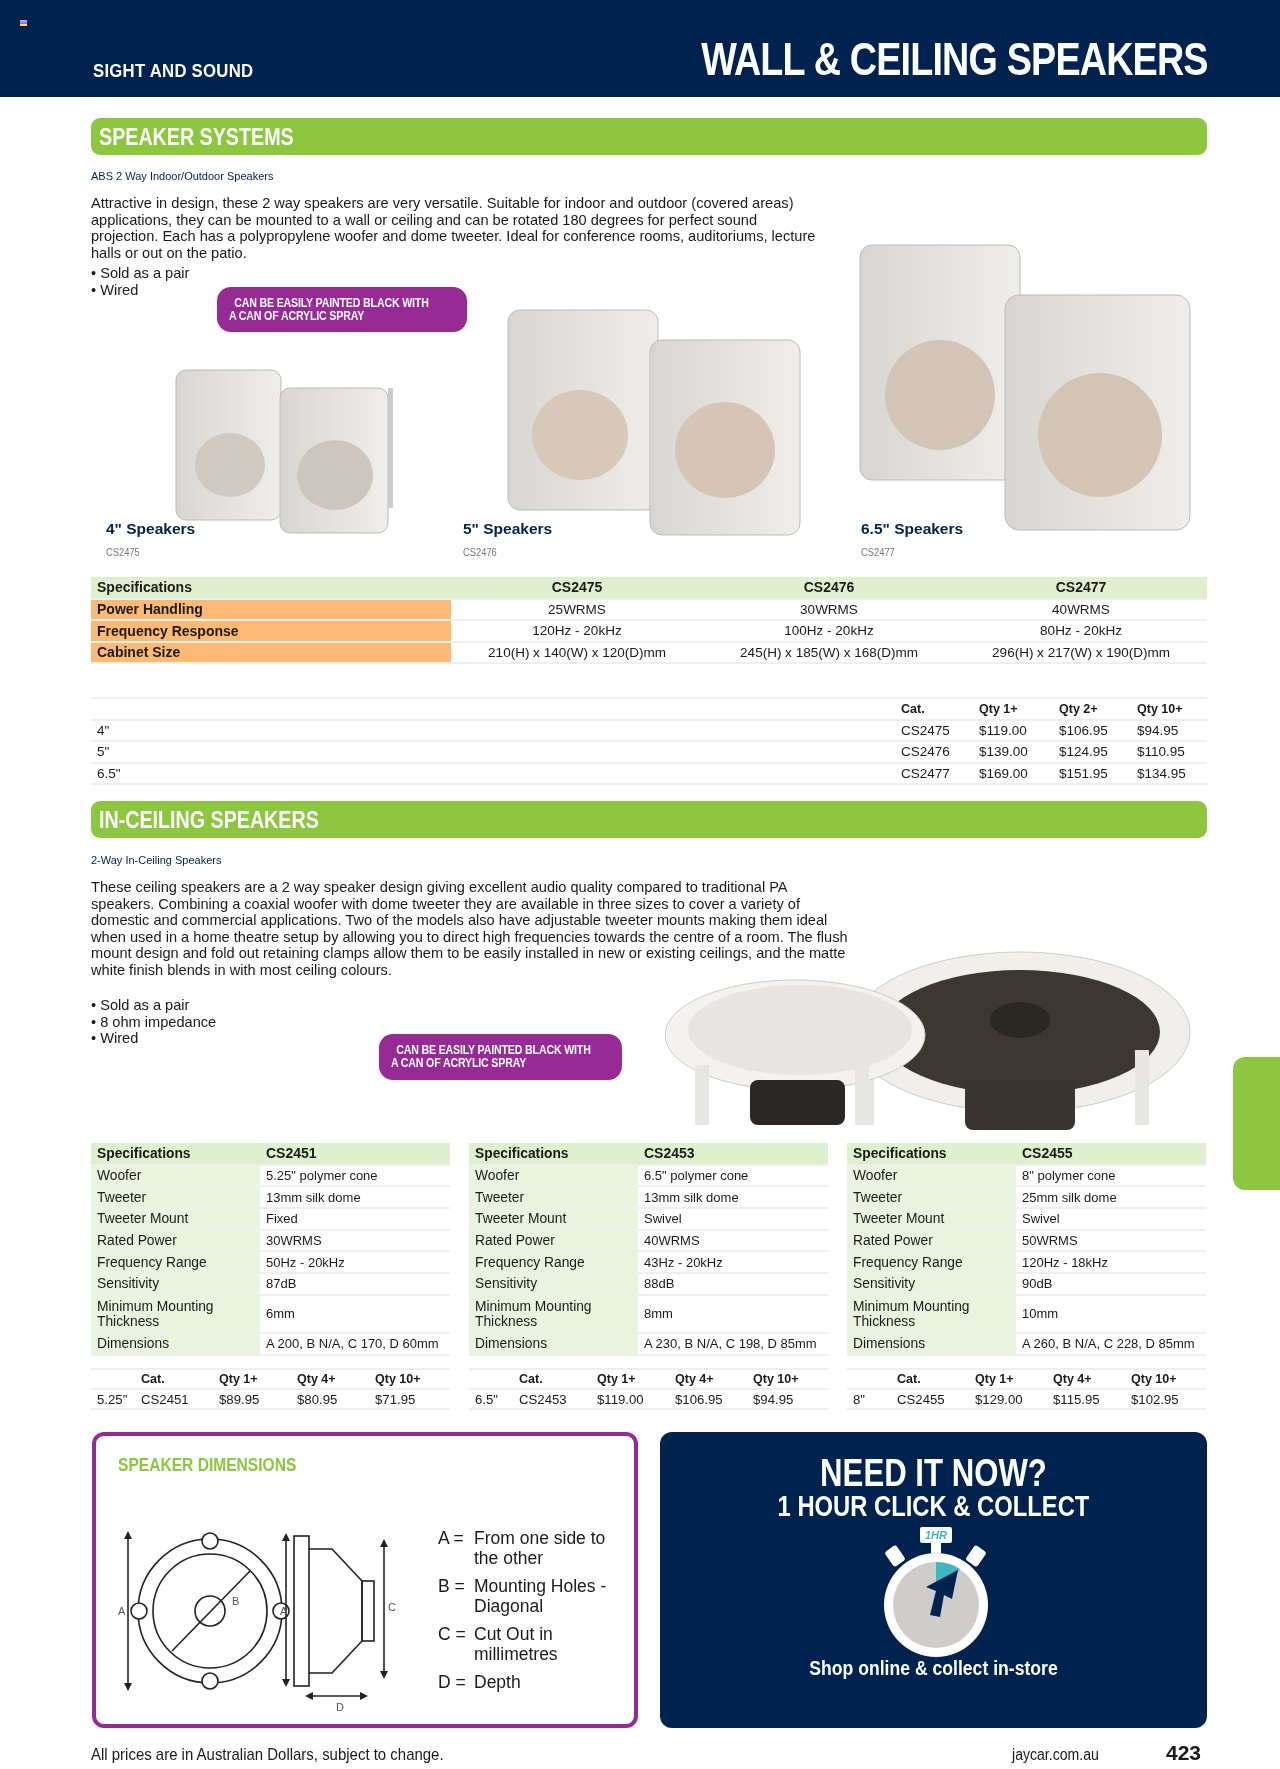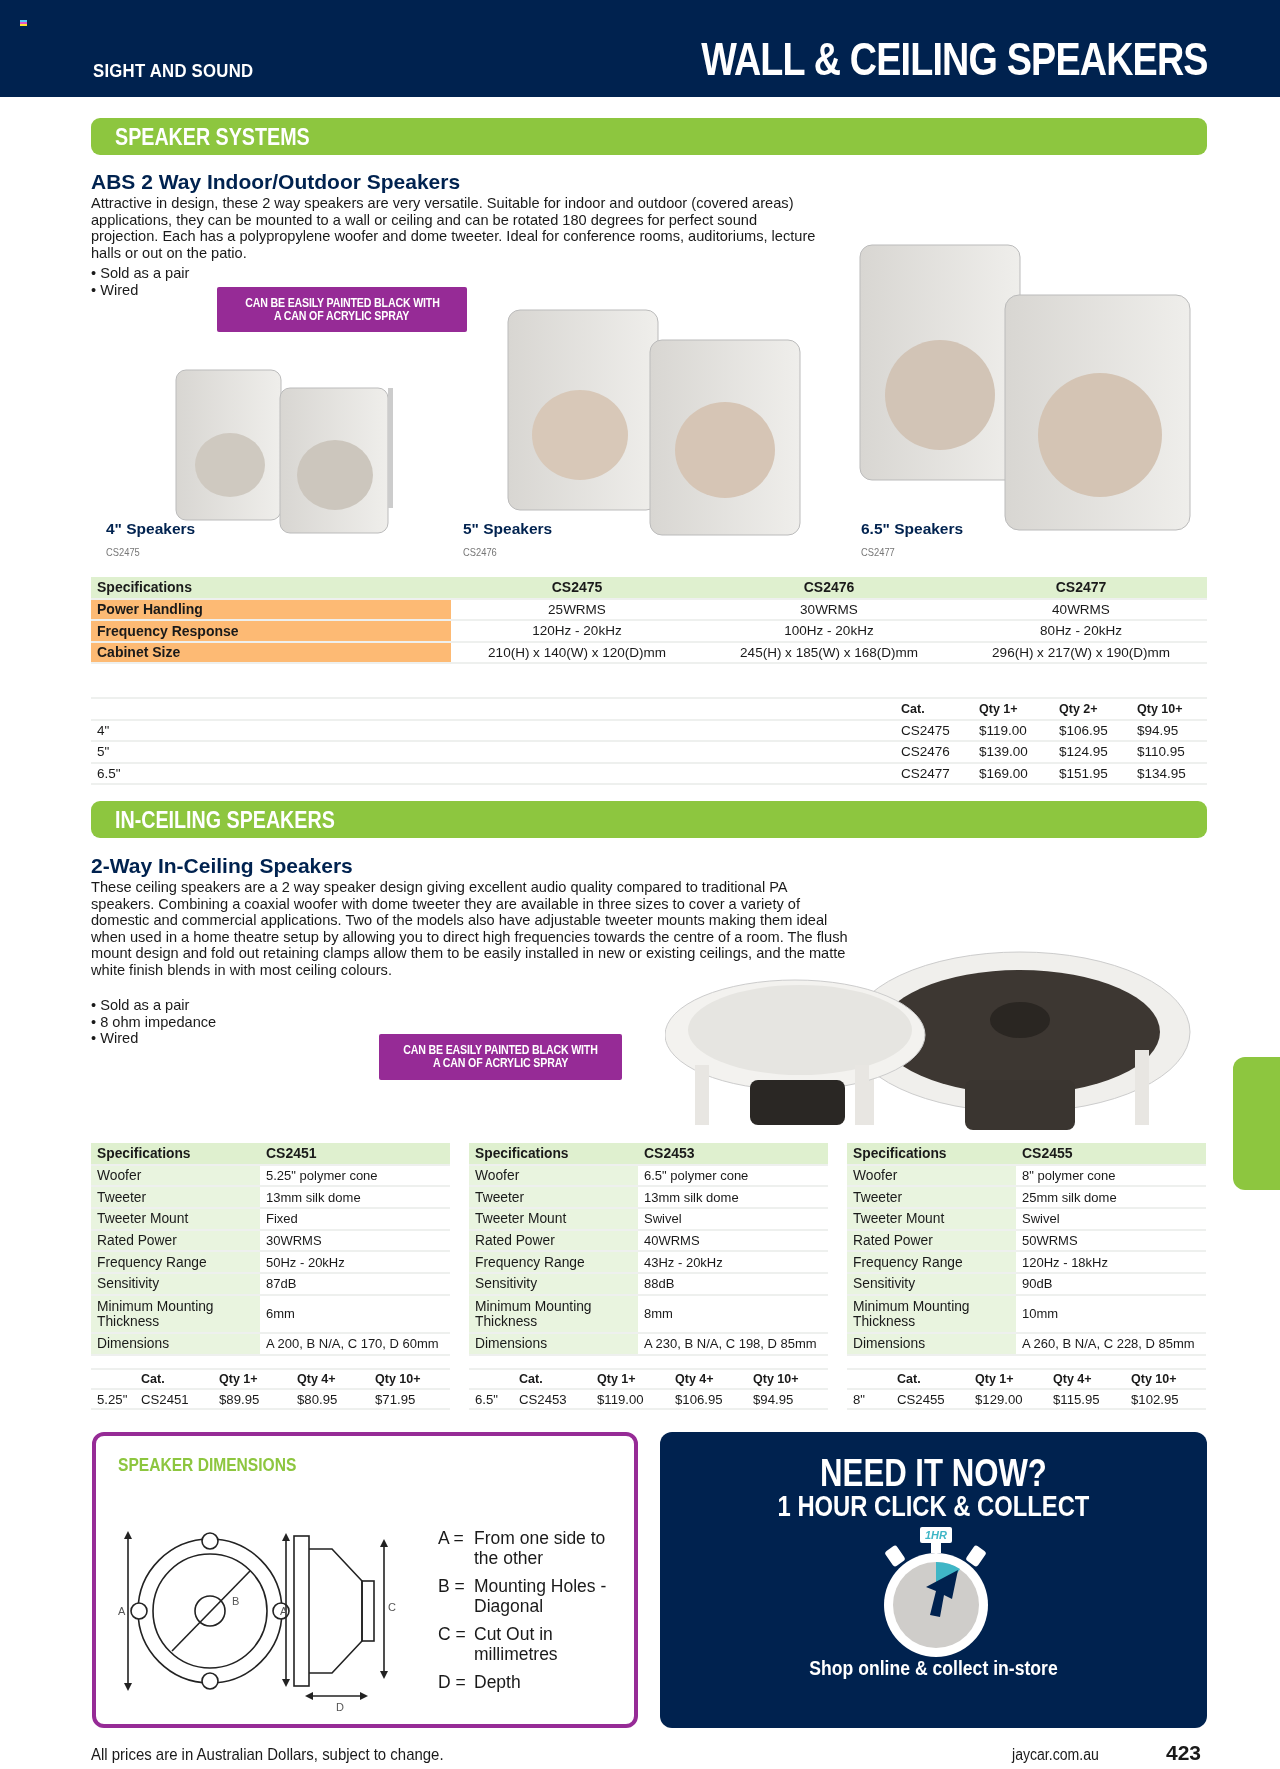--- a/index.html
+++ b/index.html
@@ -2,26 +2,26 @@
 <html><head>
 <meta charset="utf-8">
 <style>
 *{box-sizing:border-box;margin:0;padding:0}
 body{width:1280px;height:1769px;background:#fff;font-family:"Liberation Sans",sans-serif;color:#1a1a1a;position:relative;overflow:hidden}
 .header{position:absolute;left:0;top:0;width:1280px;height:97px;background:#00224f}
 .cmyk{position:absolute;left:20px;top:20px;width:7px;height:7px}
 .cmyk i{display:block;height:2px}
 .hdr-left{position:absolute;left:93px;top:60px;color:#fff;font-weight:bold;font-size:19px;letter-spacing:0.3px;transform:scaleX(0.88);transform-origin:left}
 .hdr-right{position:absolute;right:72px;top:36px;color:#fff;font-weight:bold;font-size:46px;letter-spacing:-1px;transform:scaleX(0.82);transform-origin:right;line-height:1}
-.sec-bar{position:absolute;left:91px;width:1116px;height:37px;background:#8dc63f;border-radius:9px;padding-left:24px}
+.sec-bar{position:absolute;left:91px;width:1116px;height:37px;background:#8dc63f;border-radius:9px;padding-left:8px}
 .sec-bar span{display:inline-block;color:#fff;font-weight:bold;font-size:24px;line-height:37px;transform:scaleX(0.82);transform-origin:left}
-.ptitle{position:absolute;left:91px;color:#00224f;font-weight:bold;font-size:21px}
+.ptitle{position:absolute;left:91px;color:#00224f;font-weight:normal;font-size:11px}
 .desc{position:absolute;left:91px;font-size:14.6px;line-height:16.6px;color:#1a1a1a}
 .bullets{position:absolute;left:91px;font-size:14.6px;line-height:16.5px}
-.pill{position:absolute;background:#962b96;color:#fff;border-radius:2px;text-align:center;font-weight:bold;font-size:12.5px;line-height:13px;padding-top:10px;letter-spacing:-0.2px}
+.pill{position:absolute;background:#962b96;color:#fff;border-radius:14px;font-weight:bold;font-size:12.5px;line-height:13px;padding-top:10px;letter-spacing:-0.2px}
 .pill span{display:inline-block;transform:scaleX(0.85)}
 .prod-img{position:absolute}
 .cap-title{position:absolute;color:#00224f;font-weight:bold;font-size:15.5px}
 .cap-code{position:absolute;color:#777;font-size:11px;transform:scaleX(0.85);transform-origin:left}
 table{border-collapse:collapse}
 .spec3{position:absolute;left:91px;top:577px;width:1116px;font-size:14px}
 .spec3 td{height:21.5px;border-bottom:2px solid #eef0ee;padding:0 6px}
 .spec3 tr.h td{background:#dff0cf;font-weight:bold}
 .spec3 td.l{background:#fdba74;font-weight:bold;width:360px}
 .spec3 td.c{text-align:center;width:252px;font-size:13.5px}

